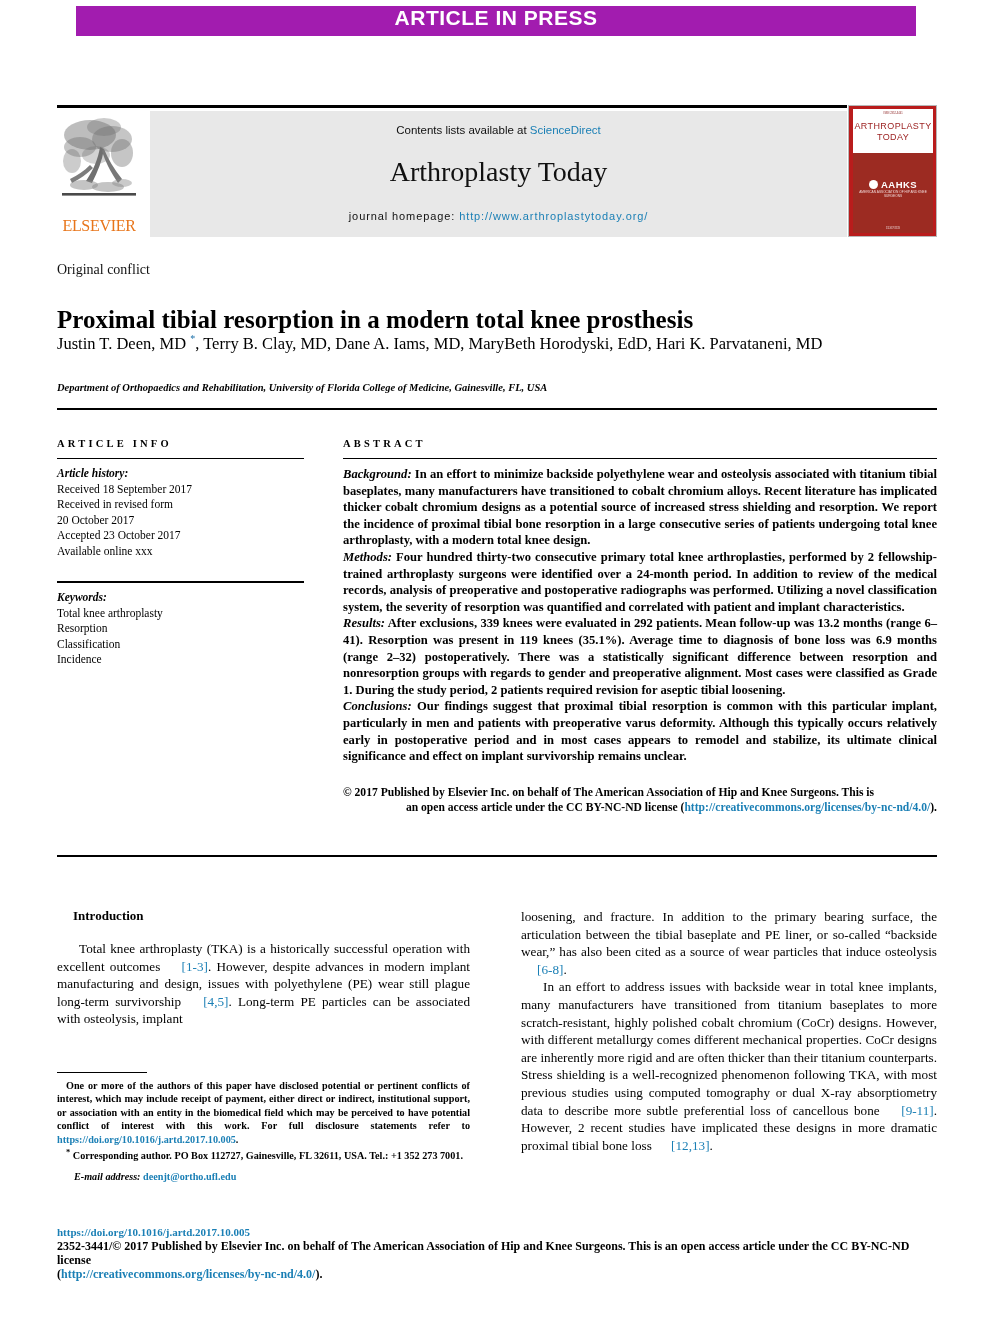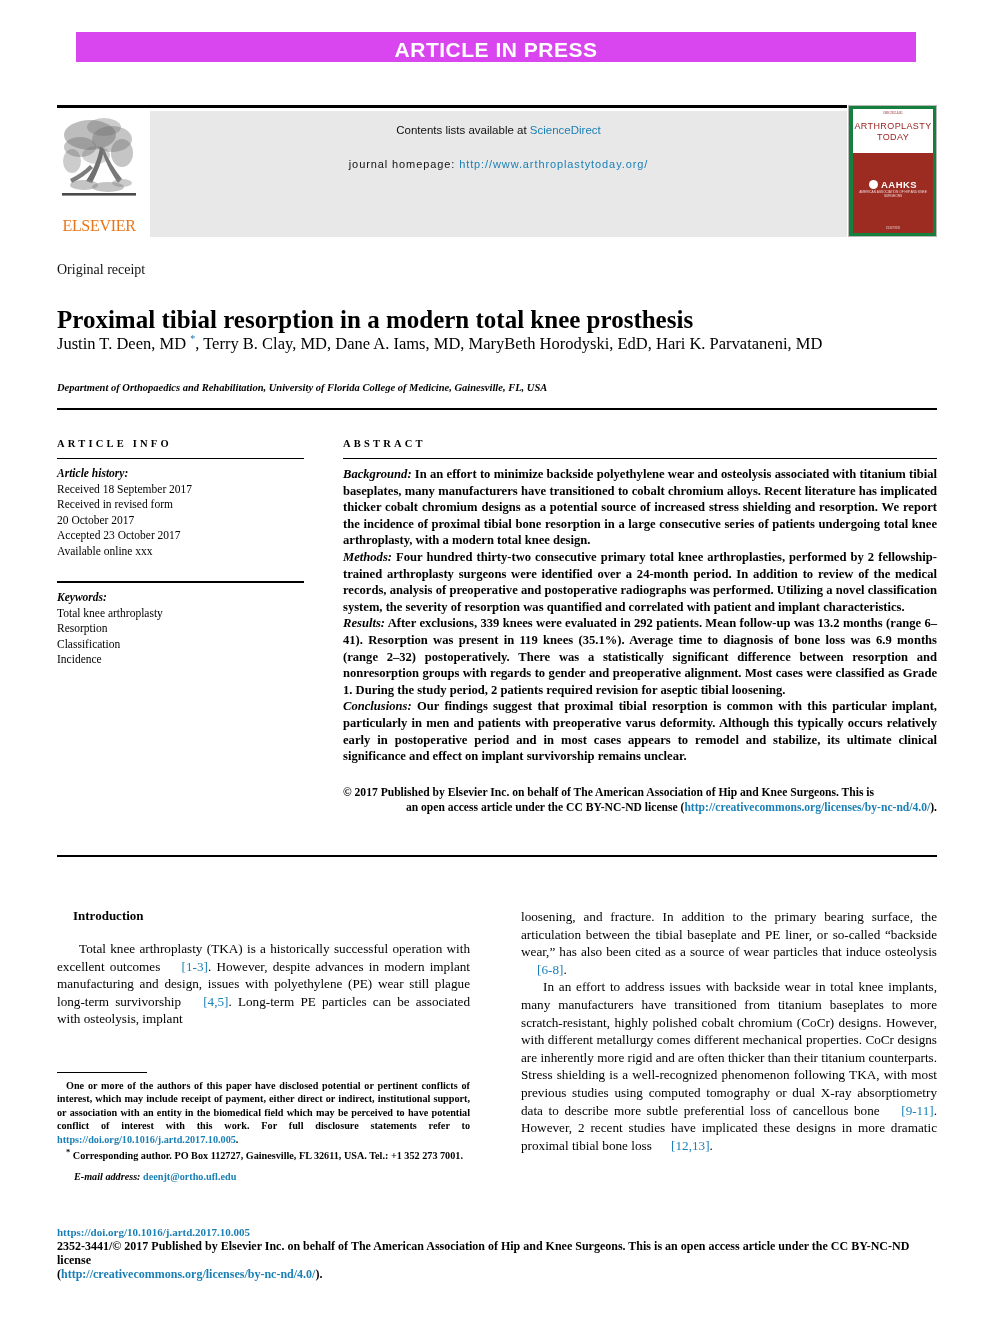--- a/index.html
+++ b/index.html
@@ -19,26 +19,26 @@
     width: 992px;
     height: 1323px;
     position: relative;
     box-sizing: border-box;
   }
 
   
   .aip-banner {
     position: absolute;
     left: 76px;
-    top: 32px;
+    top: 6px;
     width: 840px;
     height: 30px;
-    background: #d946ef;
+    background: #a21caf;
     display: flex;
-    align-items: flex-end;
+    align-items: flex-start;
     justify-content: center;
   }
   .aip-banner span {
     font-family: "Liberation Sans", sans-serif;
     font-weight: bold;
     font-size: 21px;
     letter-spacing: 0.5px;
     color: #ffffff;
   }
 
@@ -134,21 +134,21 @@
   .homepage-line a {
     color: #2b8ec8;
     text-decoration: none;
   }
   .cover-thumb {
     position: absolute;
     left: 791px;
     top: 0px;
     width: 89px;
     height: 132px;
-    background: #15803d;
+    background: #b91c1c;
     border: 1px solid #b8b8b8;
     box-sizing: border-box;
   }
   .cover-inner {
     position: absolute;
     left: 4px; top: 3px;
     width: 80px; height: 124px;
     background: #ffffff;
     overflow: hidden;
   }
@@ -422,20 +422,21 @@
           <rect x="2" y="80" width="74" height="2.6" fill="#4a4a4a"></rect>
         </svg>
       </div>
       <div class="elsevier-word">ELSEVIER</div>
     </div>
 
     <div class="masthead-center">
       <div class="contents-line">
         <span>Contents lists available at </span><a href="#" class="lnk">ScienceDirect</a>
       </div>
+      <div class="journal-title">Arthroplasty Today</div>
       <div class="homepage-line">
         <span>journal homepage: </span><a href="#" class="lnk">http://www.arthroplastytoday.org/</a>
       </div>
     </div>
 
     <div class="cover-thumb">
       <div class="cover-inner">
         <div class="cover-tiny">ISSN 2352-3441</div>
         <div class="cover-title">
           <span>ARTHROPLASTY</span><br>
@@ -445,21 +446,21 @@
           <div class="cover-aahks">
             <span style="display:inline-block;width:9px;height:9px;border-radius:50%;background:#fff;vertical-align:-1px;margin-right:3px;"></span><span>AAHKS</span>
           </div>
           <div class="cover-aahks-sub">AMERICAN ASSOCIATION OF HIP AND KNEE SURGEONS</div>
           <div class="cover-els">ELSEVIER</div>
         </div>
       </div>
     </div>
   </div>
 
-  <div class="art-type">Original receipt</div>
+  <div class="art-type">Original conflict</div>
   <h1 class="art-title">Proximal tibial resorption in a modern total knee prosthesis</h1>
   <div class="authors">
     <span>Justin T. Deen, MD </span><sup>*</sup><span>, Terry B. Clay, MD, Dane A. Iams, MD, MaryBeth Horodyski, EdD, Hari K. Parvataneni, MD</span>
   </div>
   <div class="affiliation">Department of Orthopaedics and Rehabilitation, University of Florida College of Medicine, Gainesville, FL, USA</div>
 
   <div class="infoblock-top-rule"></div>
   <div class="infoblock-bottom-rule"></div>
 
   <div class="col-info">

